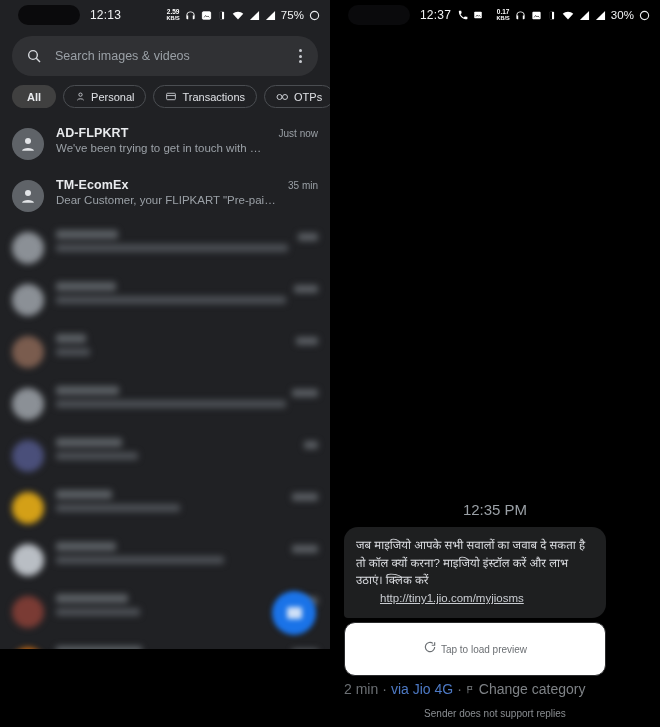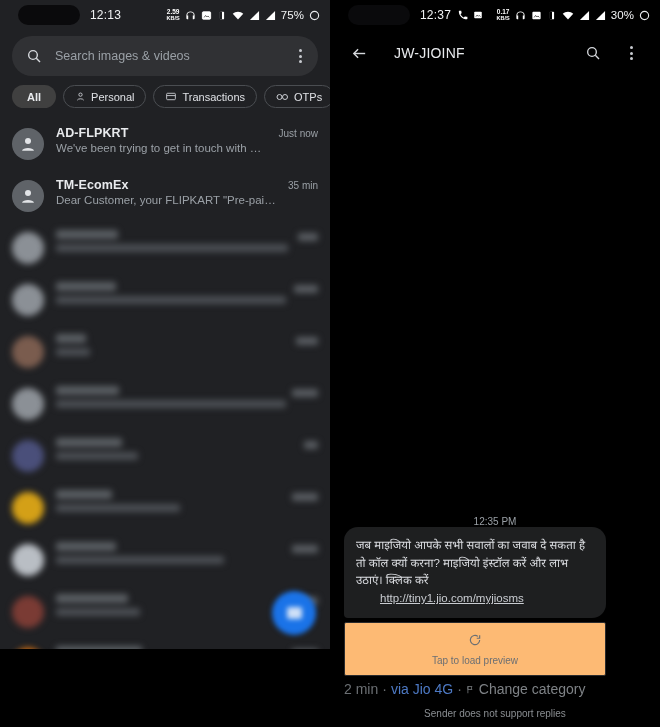--- a/index.html
+++ b/index.html
@@ -168,42 +168,43 @@
   .panel-right { }
 
   
   .thread {
     position: absolute;
     left: 0; right: 0; bottom: 0;
     padding: 0 14px 0 14px;
   }
   .msg-time {
     text-align: center;
-    font-size: 10px; color: #9aa0a6;
+    font-size: 15px; color: #9aa0a6;
+    margin-bottom: 9px;
   }
   .bubble {
     background: #1e1f20;
     border-radius: 14px 14px 14px 4px;
     padding: 10px 12px;
     max-width: 262px;
   }
   .bubble-text {
     font-size: 11.5px; color: #dadce0; line-height: 1.55;
   }
   .bubble-link { color: #c9ccd1; text-decoration: underline; padding-left: 24px; }
   .preview-card {
     margin-top: 4px;
     border: 1px solid #2a2b2d;
-    border-radius: 2px;
+    border-radius: 11px;
     height: 54px;
     max-width: 262px;
-    display:flex; flex-direction:column;
+    display:flex; flex-direction:row;
     align-items:center; justify-content:center;
     gap: 4px;
-    background: #fdba74;
+    background: #ffffff;
   }
   .preview-text { font-size: 10px; color: #6b6f73; }
   .msg-meta {
     margin-top: 5px;
     font-size: 14px; color: #6b6f73;
     display:flex; align-items:center; gap:4px;
   }
   .meta-blue { color: #4d79c4; }
   .meta-link { color:#7e8286; }
   .footer-note {
@@ -493,42 +494,20 @@
         </span>
         <span class="batt-pct">30%</span>
         <span class="si">
           <svg width="11" height="11" viewBox="0 0 24 24" fill="none" stroke="#e8eaed" stroke-width="2.4">
               <circle cx="12" cy="12" r="9"></circle>
             </svg>
         </span>
       </div>
     </div>
 
-    <div class="appbar">
-      <div class="icon-btn">
-        <svg width="17" height="17" viewBox="0 0 24 24" fill="none" stroke="#d5d8dc" stroke-width="2">
-            <path d="M20 12H4"></path>
-            <path d="M10 6l-6 6 6 6"></path>
-          </svg>
-      </div>
-      <div class="appbar-title">JW-JIOINF</div>
-      <div class="icon-btn">
-        <svg width="16" height="16" viewBox="0 0 24 24" fill="none" stroke="#d5d8dc" stroke-width="2">
-            <circle cx="10.5" cy="10.5" r="6.5"></circle>
-            <path d="M15.5 15.5L21 21"></path>
-          </svg>
-      </div>
-      <div class="icon-btn">
-        <div class="dots-v" style="padding:0">
-            <i></i>
-            <i></i>
-            <i></i>
-          </div>
-      </div>
-    </div>
 
     <div class="thread" style="bottom:30px">
       <div class="msg-time">12:35 PM</div>
       <div class="bubble">
         <div class="bubble-text">
           <span>जब माइजियो आपके सभी सवालों का जवाब दे सकता है तो कॉल क्यों करना? माइजियो इंस्टॉल करें और लाभ उठाएं। क्लिक करें </span><span class="bubble-link">http://tiny1.jio.com/myjiosms</span>
         </div>
       </div>
       <div class="preview-card">
         <span>

